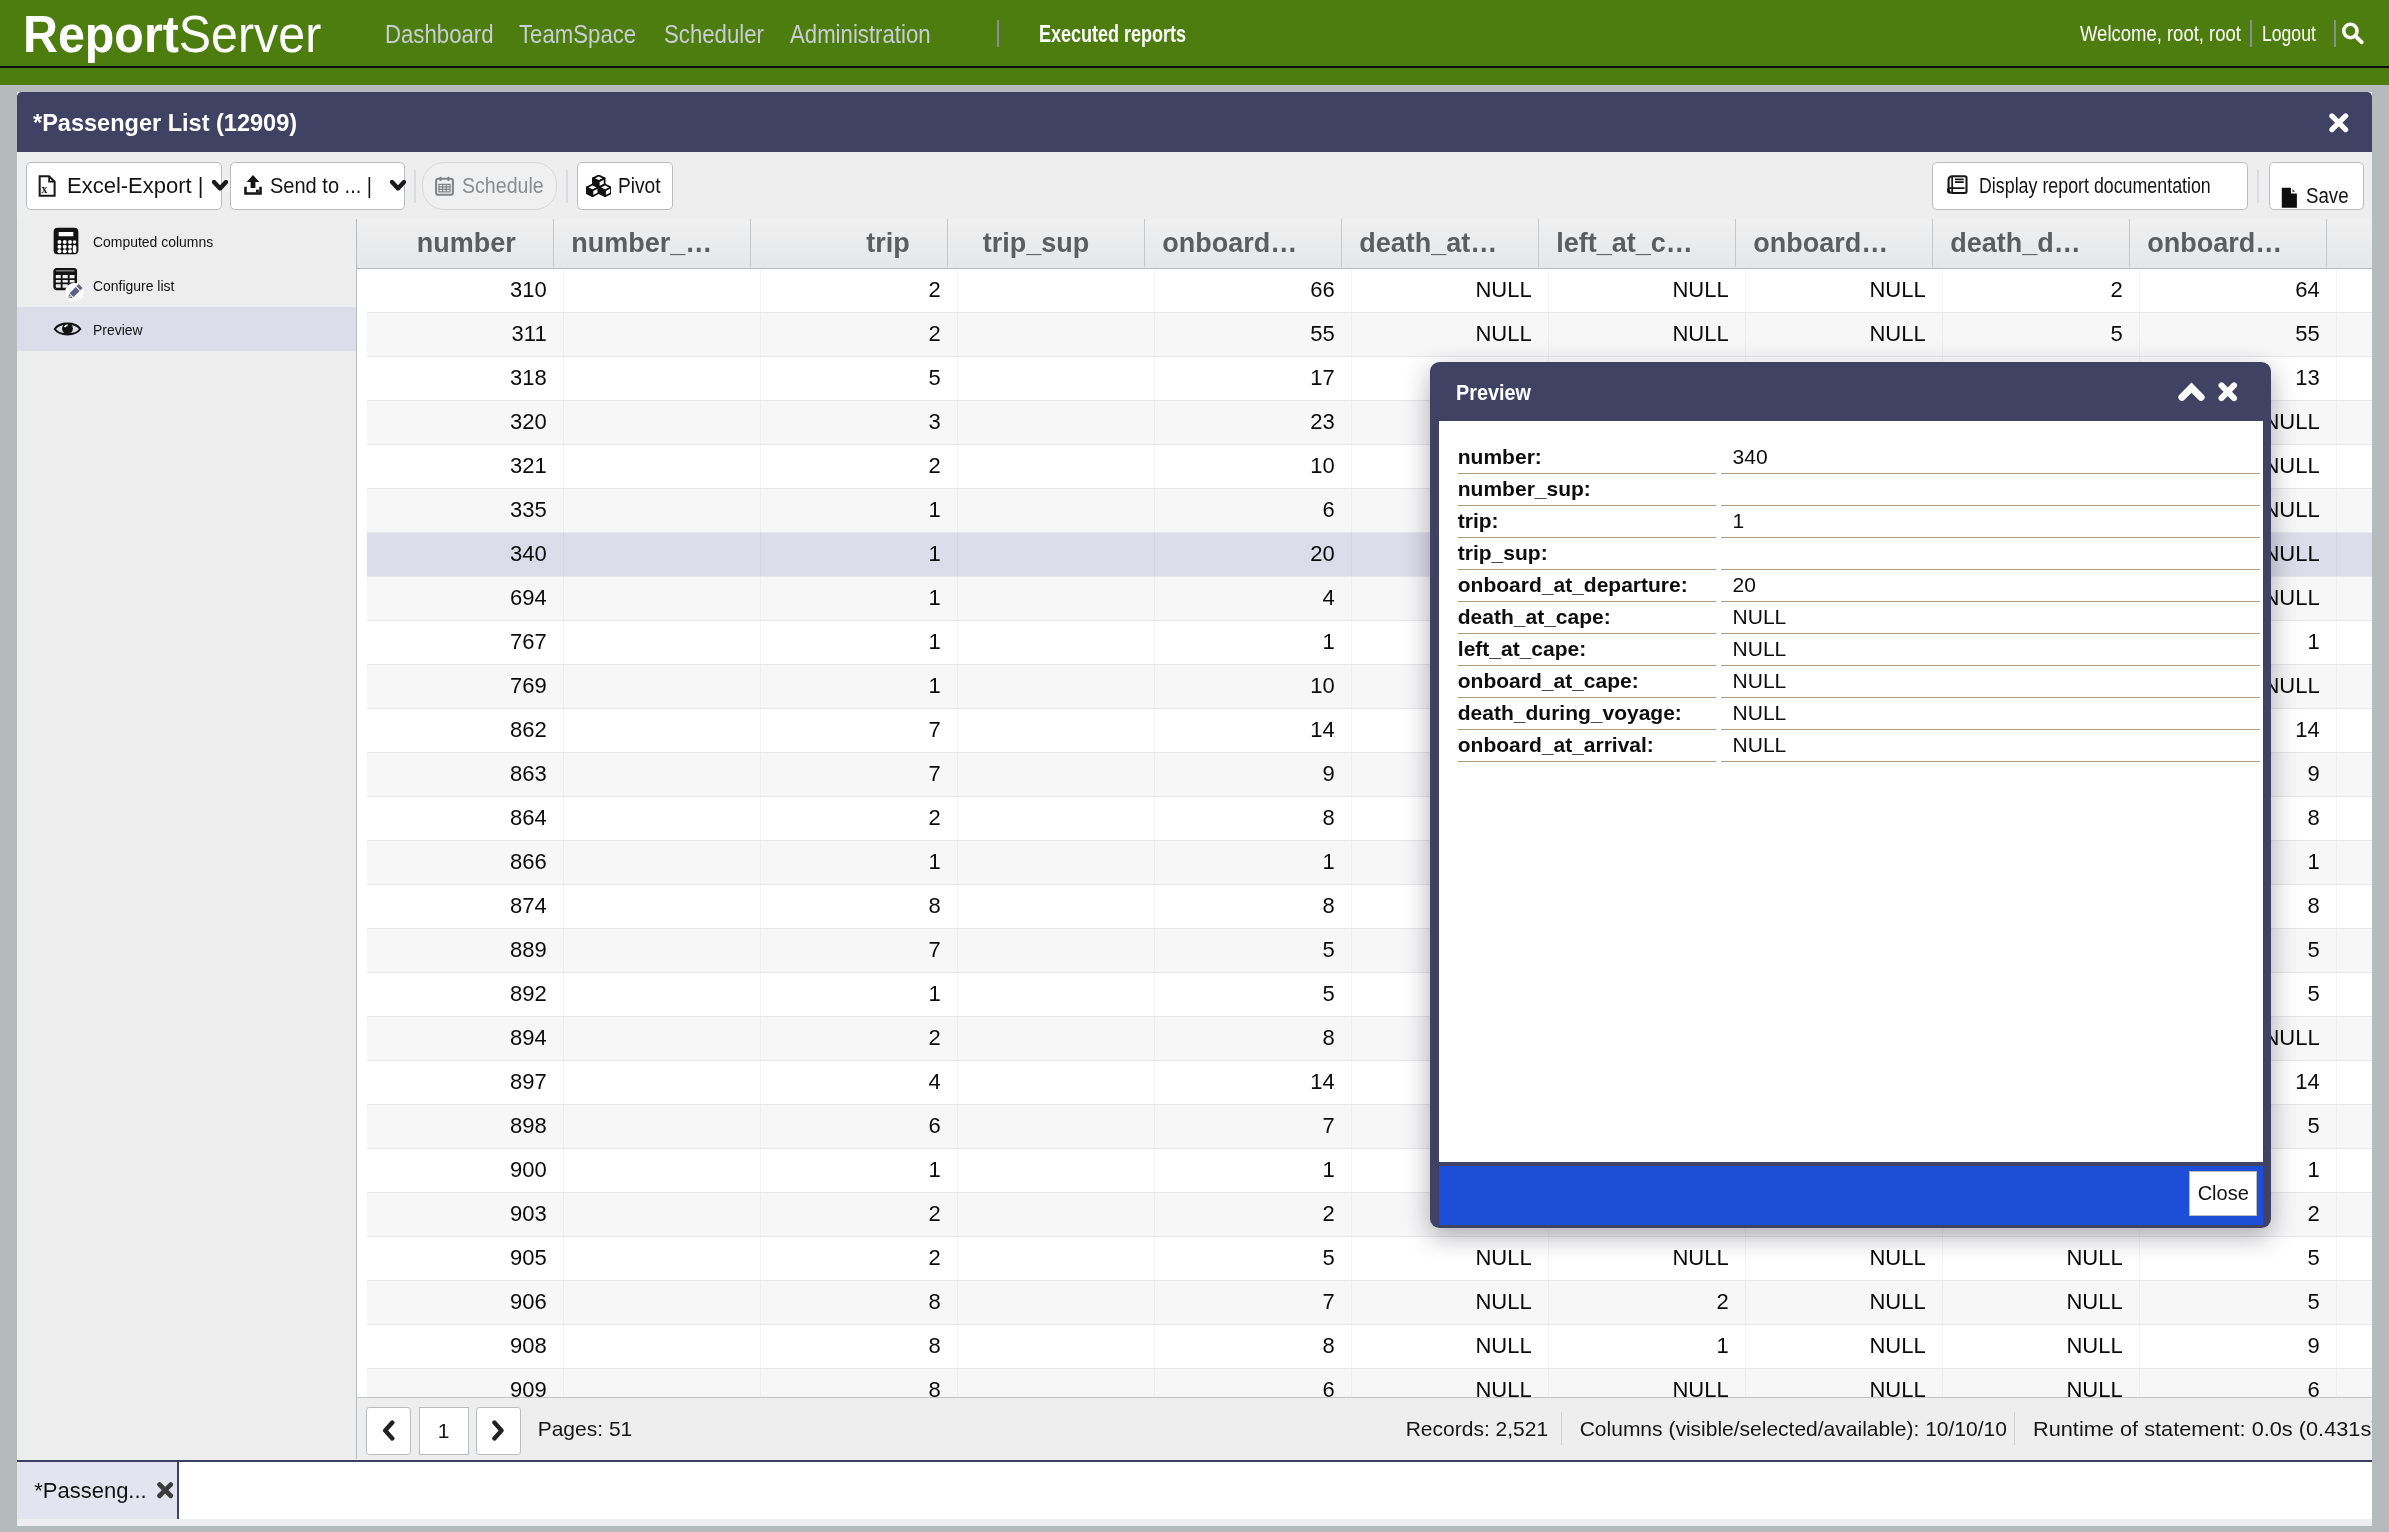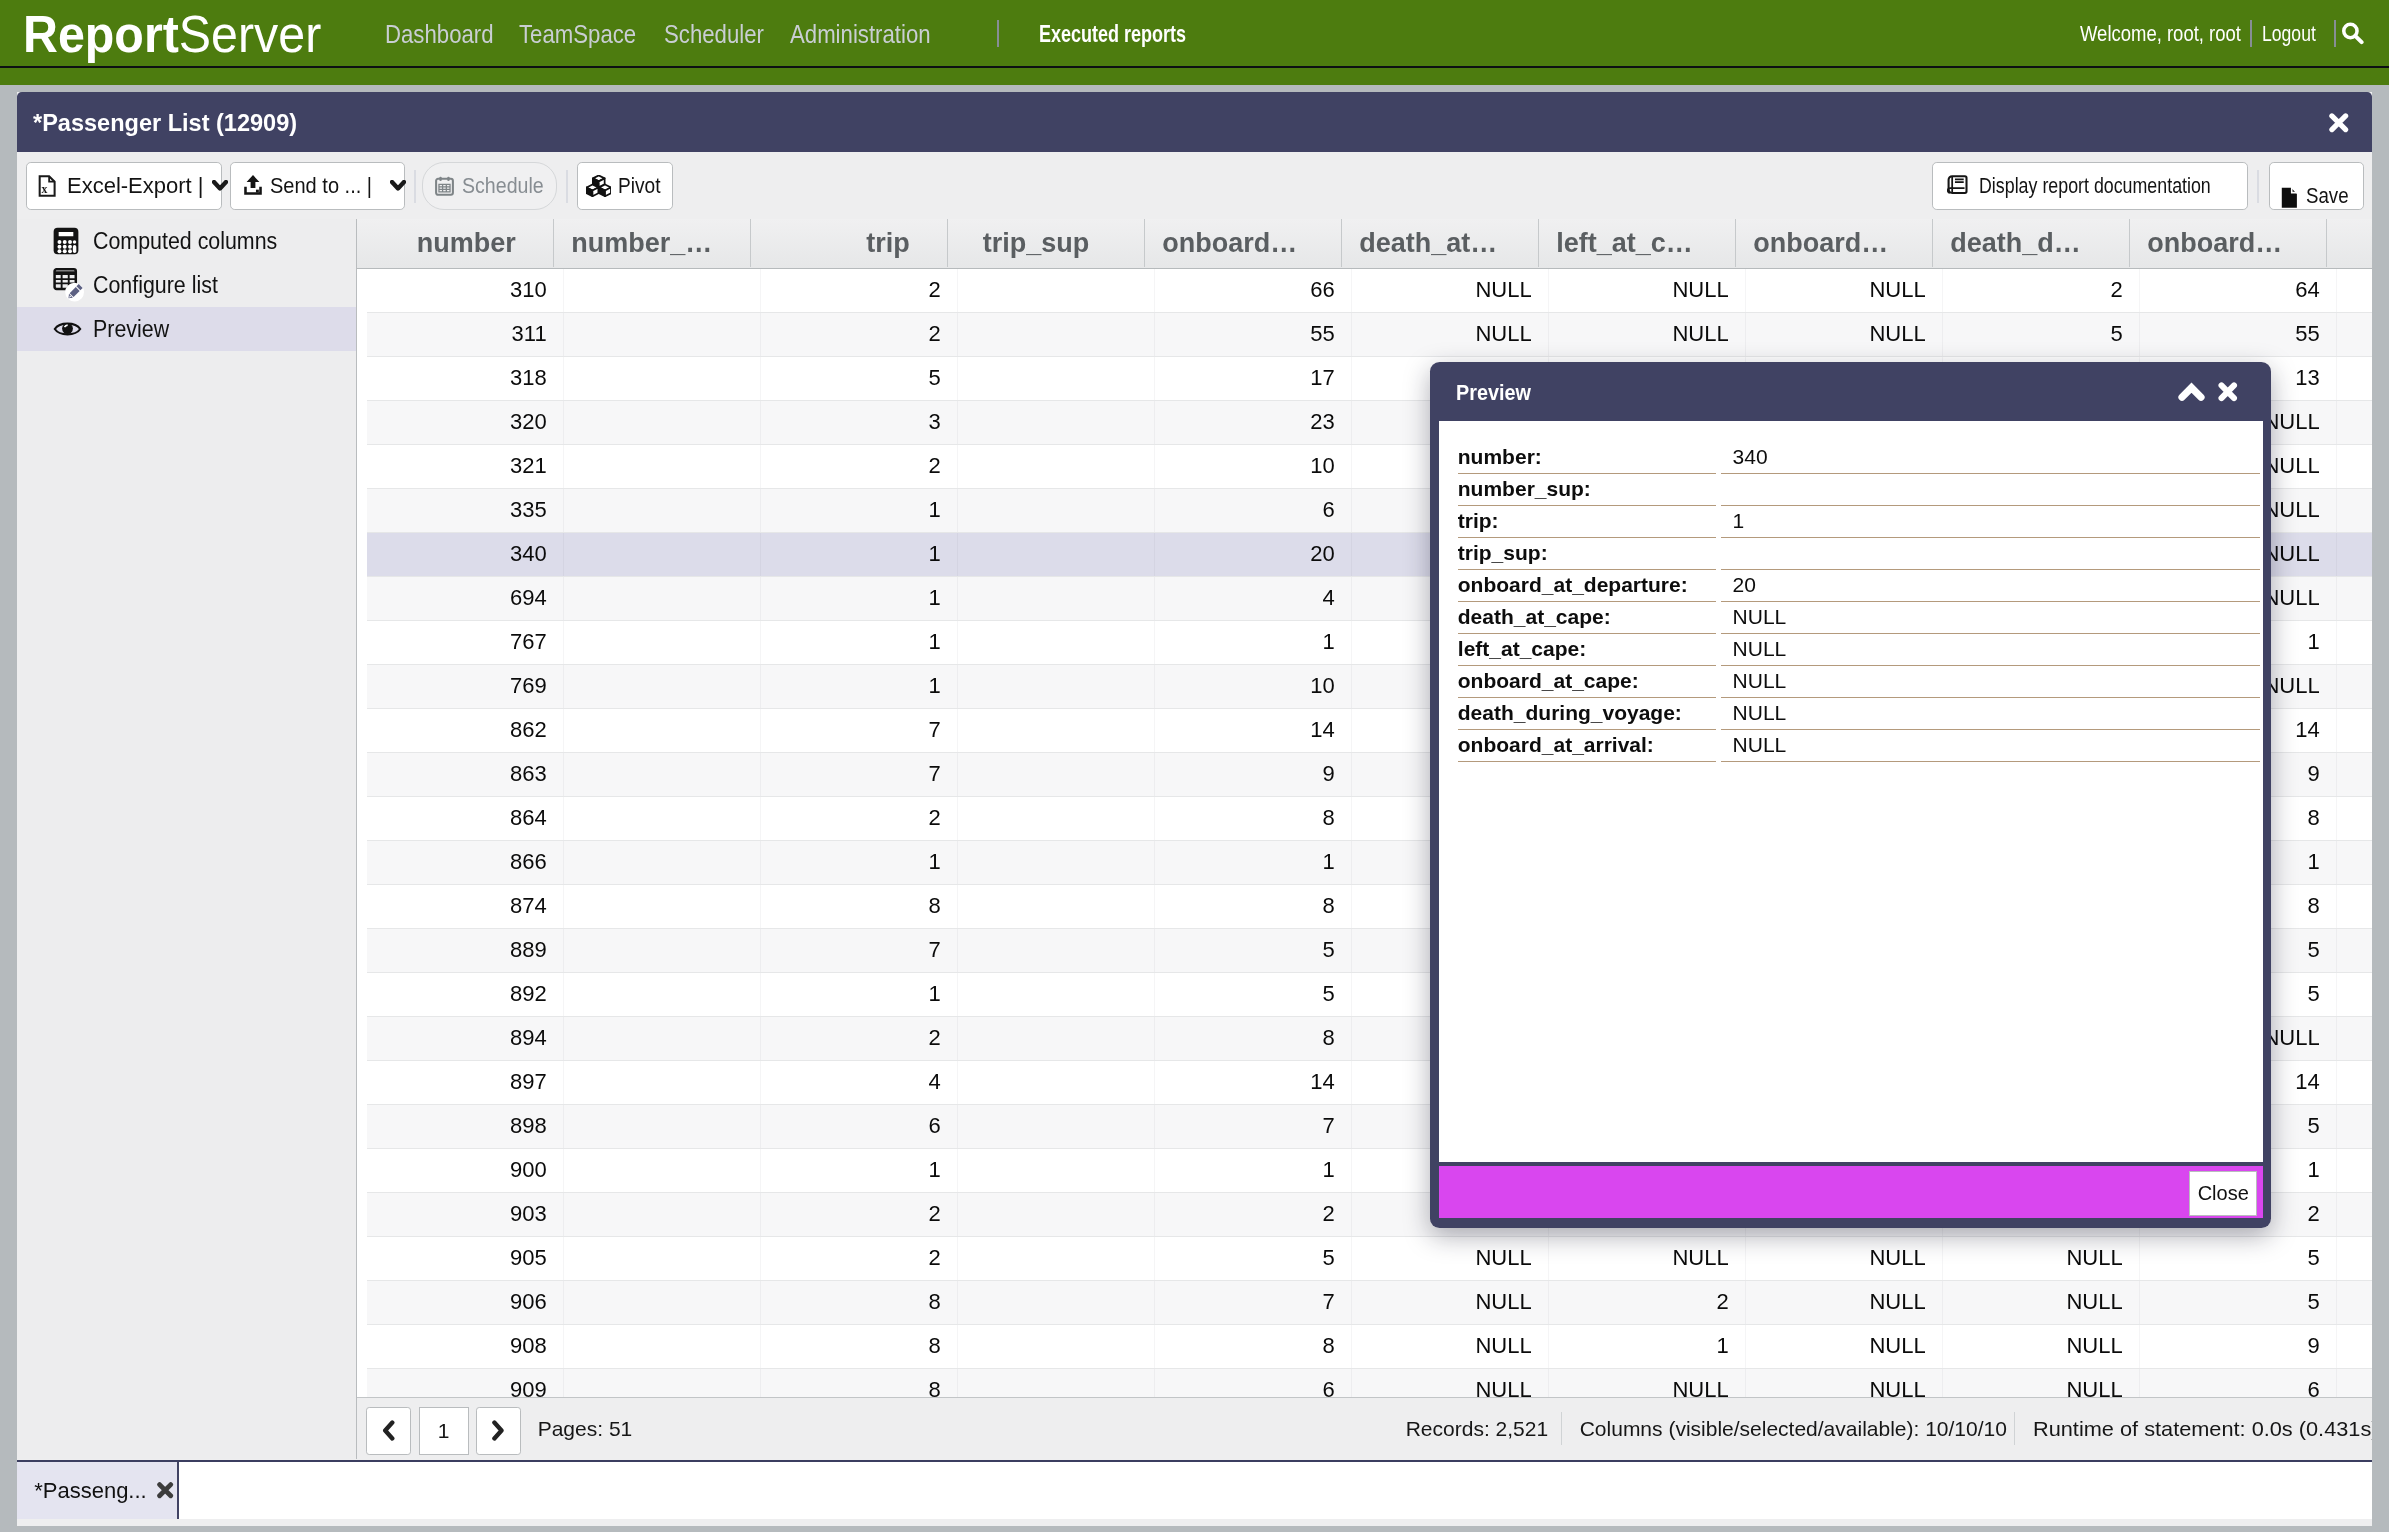--- a/index.html
+++ b/index.html
@@ -33,21 +33,21 @@
 .btn { position:absolute; top:9.6px; height:48px; background:#fff; border:1.6px solid #b9bcbe;
   border-radius:4.8px; display:flex; align-items:center; font-size:22px; color:#131313; white-space:nowrap; }
 .btn .tx { transform-origin:left center; }
 .btn svg { flex:none; }
 .btn.dis { background:#f0f0f1; border-color:#d5d7d9; color:#878d92;border-radius:22px; }
 .tsep { position:absolute; top:17.5px; width:2.4px; height:33px; background:#dadce2; }
 
 
 #sidebar { position:absolute; left:0; top:127px; width:340px; height:1240px; background:#ededee;
   border-right:1.6px solid #b9bcbe; }
-.sitem { position:relative; height:44px; font-size:23px; color:#121212; }
+.sitem { position:relative; height:44px; font-size:15px; color:#121212; }
 .sitem.sel { background:#dddcea; }
 .sitem svg { position:absolute; left:36px; top:50%; transform:translateY(-50%); }
 .sitem .lb { position:absolute; left:76px; top:0; height:44px; line-height:45px;
   transform:scaleX(0.93); transform-origin:left center; white-space:nowrap; }
 
 
 #grid { position:absolute; left:340px; top:127px; width:2015px; height:1240px; background:#fff; overflow:hidden; }
 #ghead { position:absolute; left:0; top:0; width:2015px; height:50px;
   background:linear-gradient(#f0f0f1,#e6e7e8); border-bottom:1.6px solid #b6babc; display:flex; }
 .hc { width:197px; flex:none; height:48px; line-height:48px; border-right:1.6px solid #c6c9cb;
@@ -89,21 +89,21 @@
   font-weight:bold; color:#fff; transform:scaleX(0.9); transform-origin:left center; }
 #mhead .up { position:absolute; left:748px; top:20px; }
 #mhead .x { position:absolute; left:787px; top:19px; }
 #mbody { position:absolute; left:8.8px; top:59px; width:824px; height:741px; background:#fff; overflow:hidden; }
 #mform { position:absolute; left:19px; top:21px; width:802px; }
 .mrow { display:flex; height:32px; }
 .mlab { width:258px; flex:none; border-bottom:1.6px solid #b49a7c; font-size:21px; font-weight:bold;
   color:#0d0d0d; line-height:30px; margin-right:4.8px; white-space:nowrap; }
 .mval { flex:1; border-bottom:1.6px solid #b49a7c; font-size:21px; color:#0d0d0d;
   line-height:30px; padding-left:12px; white-space:nowrap; }
-#mfoot { position:absolute; left:8.8px; top:804px; width:824px; height:52px; background:#d946ef; }
+#mfoot { position:absolute; left:8.8px; top:804px; width:824px; height:59px; background:#1d4ed8; }
 #mclose { position:absolute; right:5.6px; top:5.2px; width:68px; height:45px; background:#fff;
   border:1.6px solid #b9bcbe; font-size:20px; color:#111; text-align:center; line-height:42px; }
 </style></head>
 <body>
 <div id="nav">
   <div id="logo"><b>Report</b>Server</div>
   <div class="mitem" style="left:385px">Dashboard</div>
   <div class="mitem" style="left:519px">TeamSpace</div>
   <div class="mitem" style="left:664px">Scheduler</div>
   <div class="mitem" style="left:790px">Administration</div>

